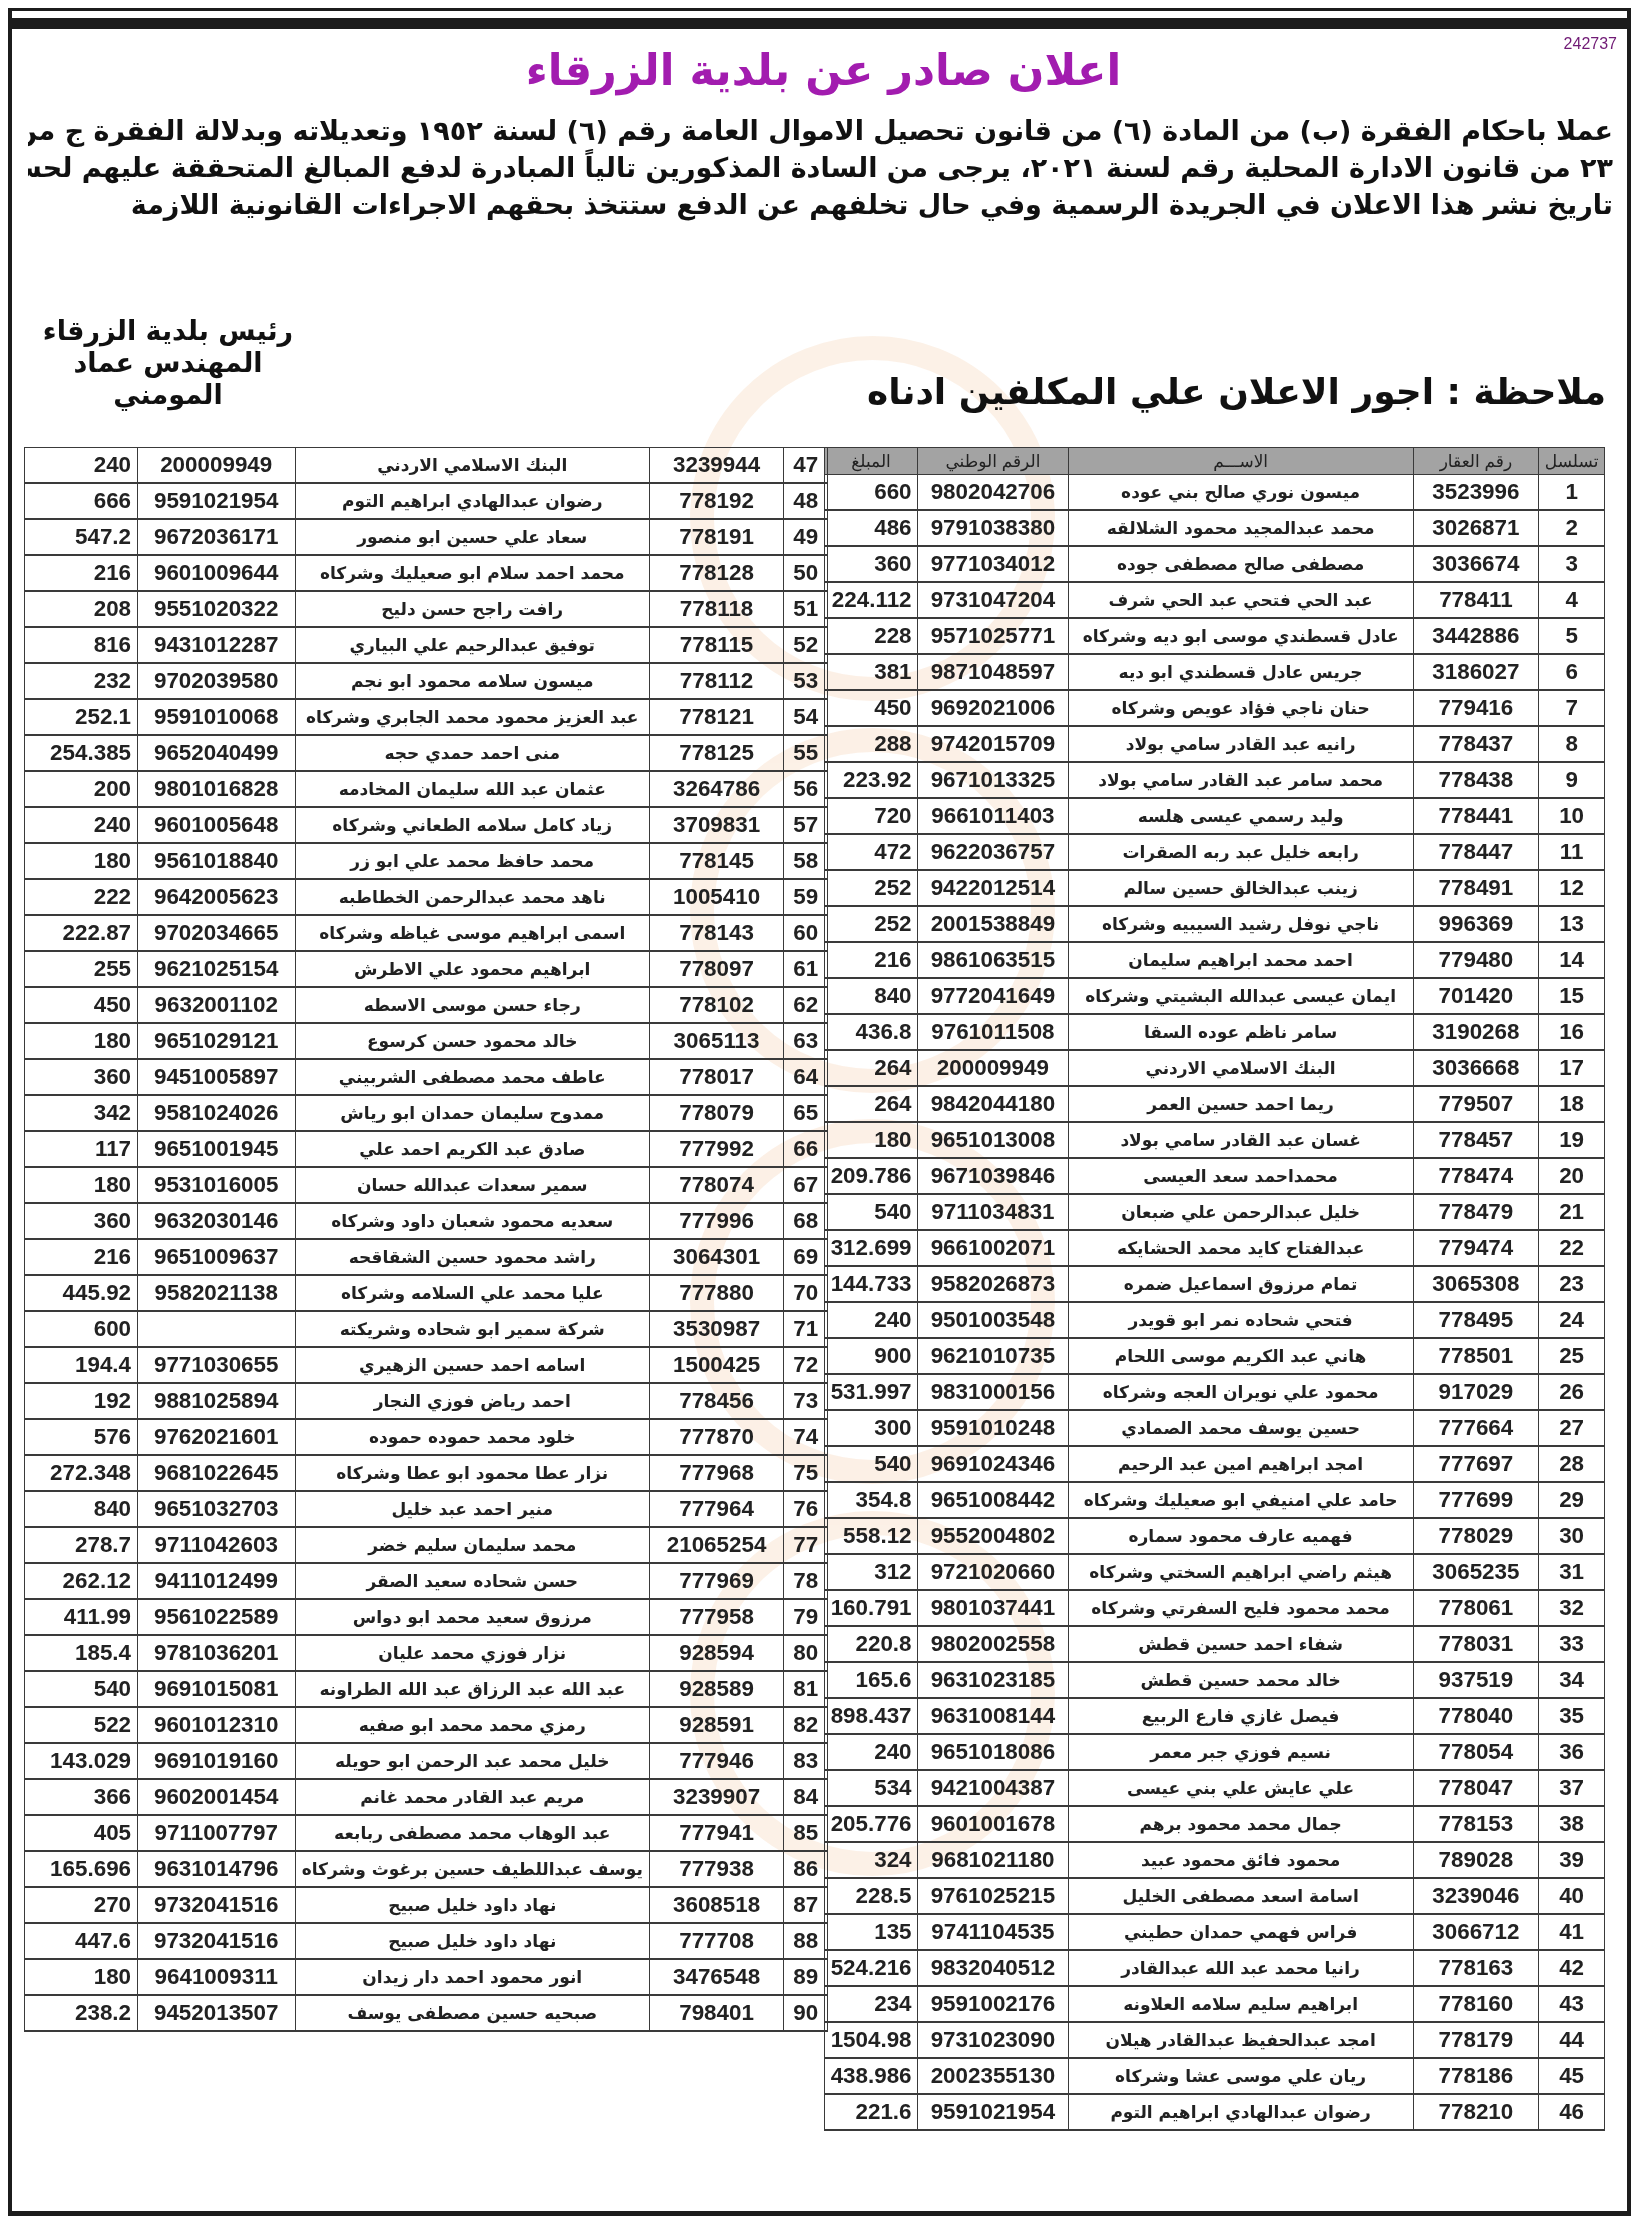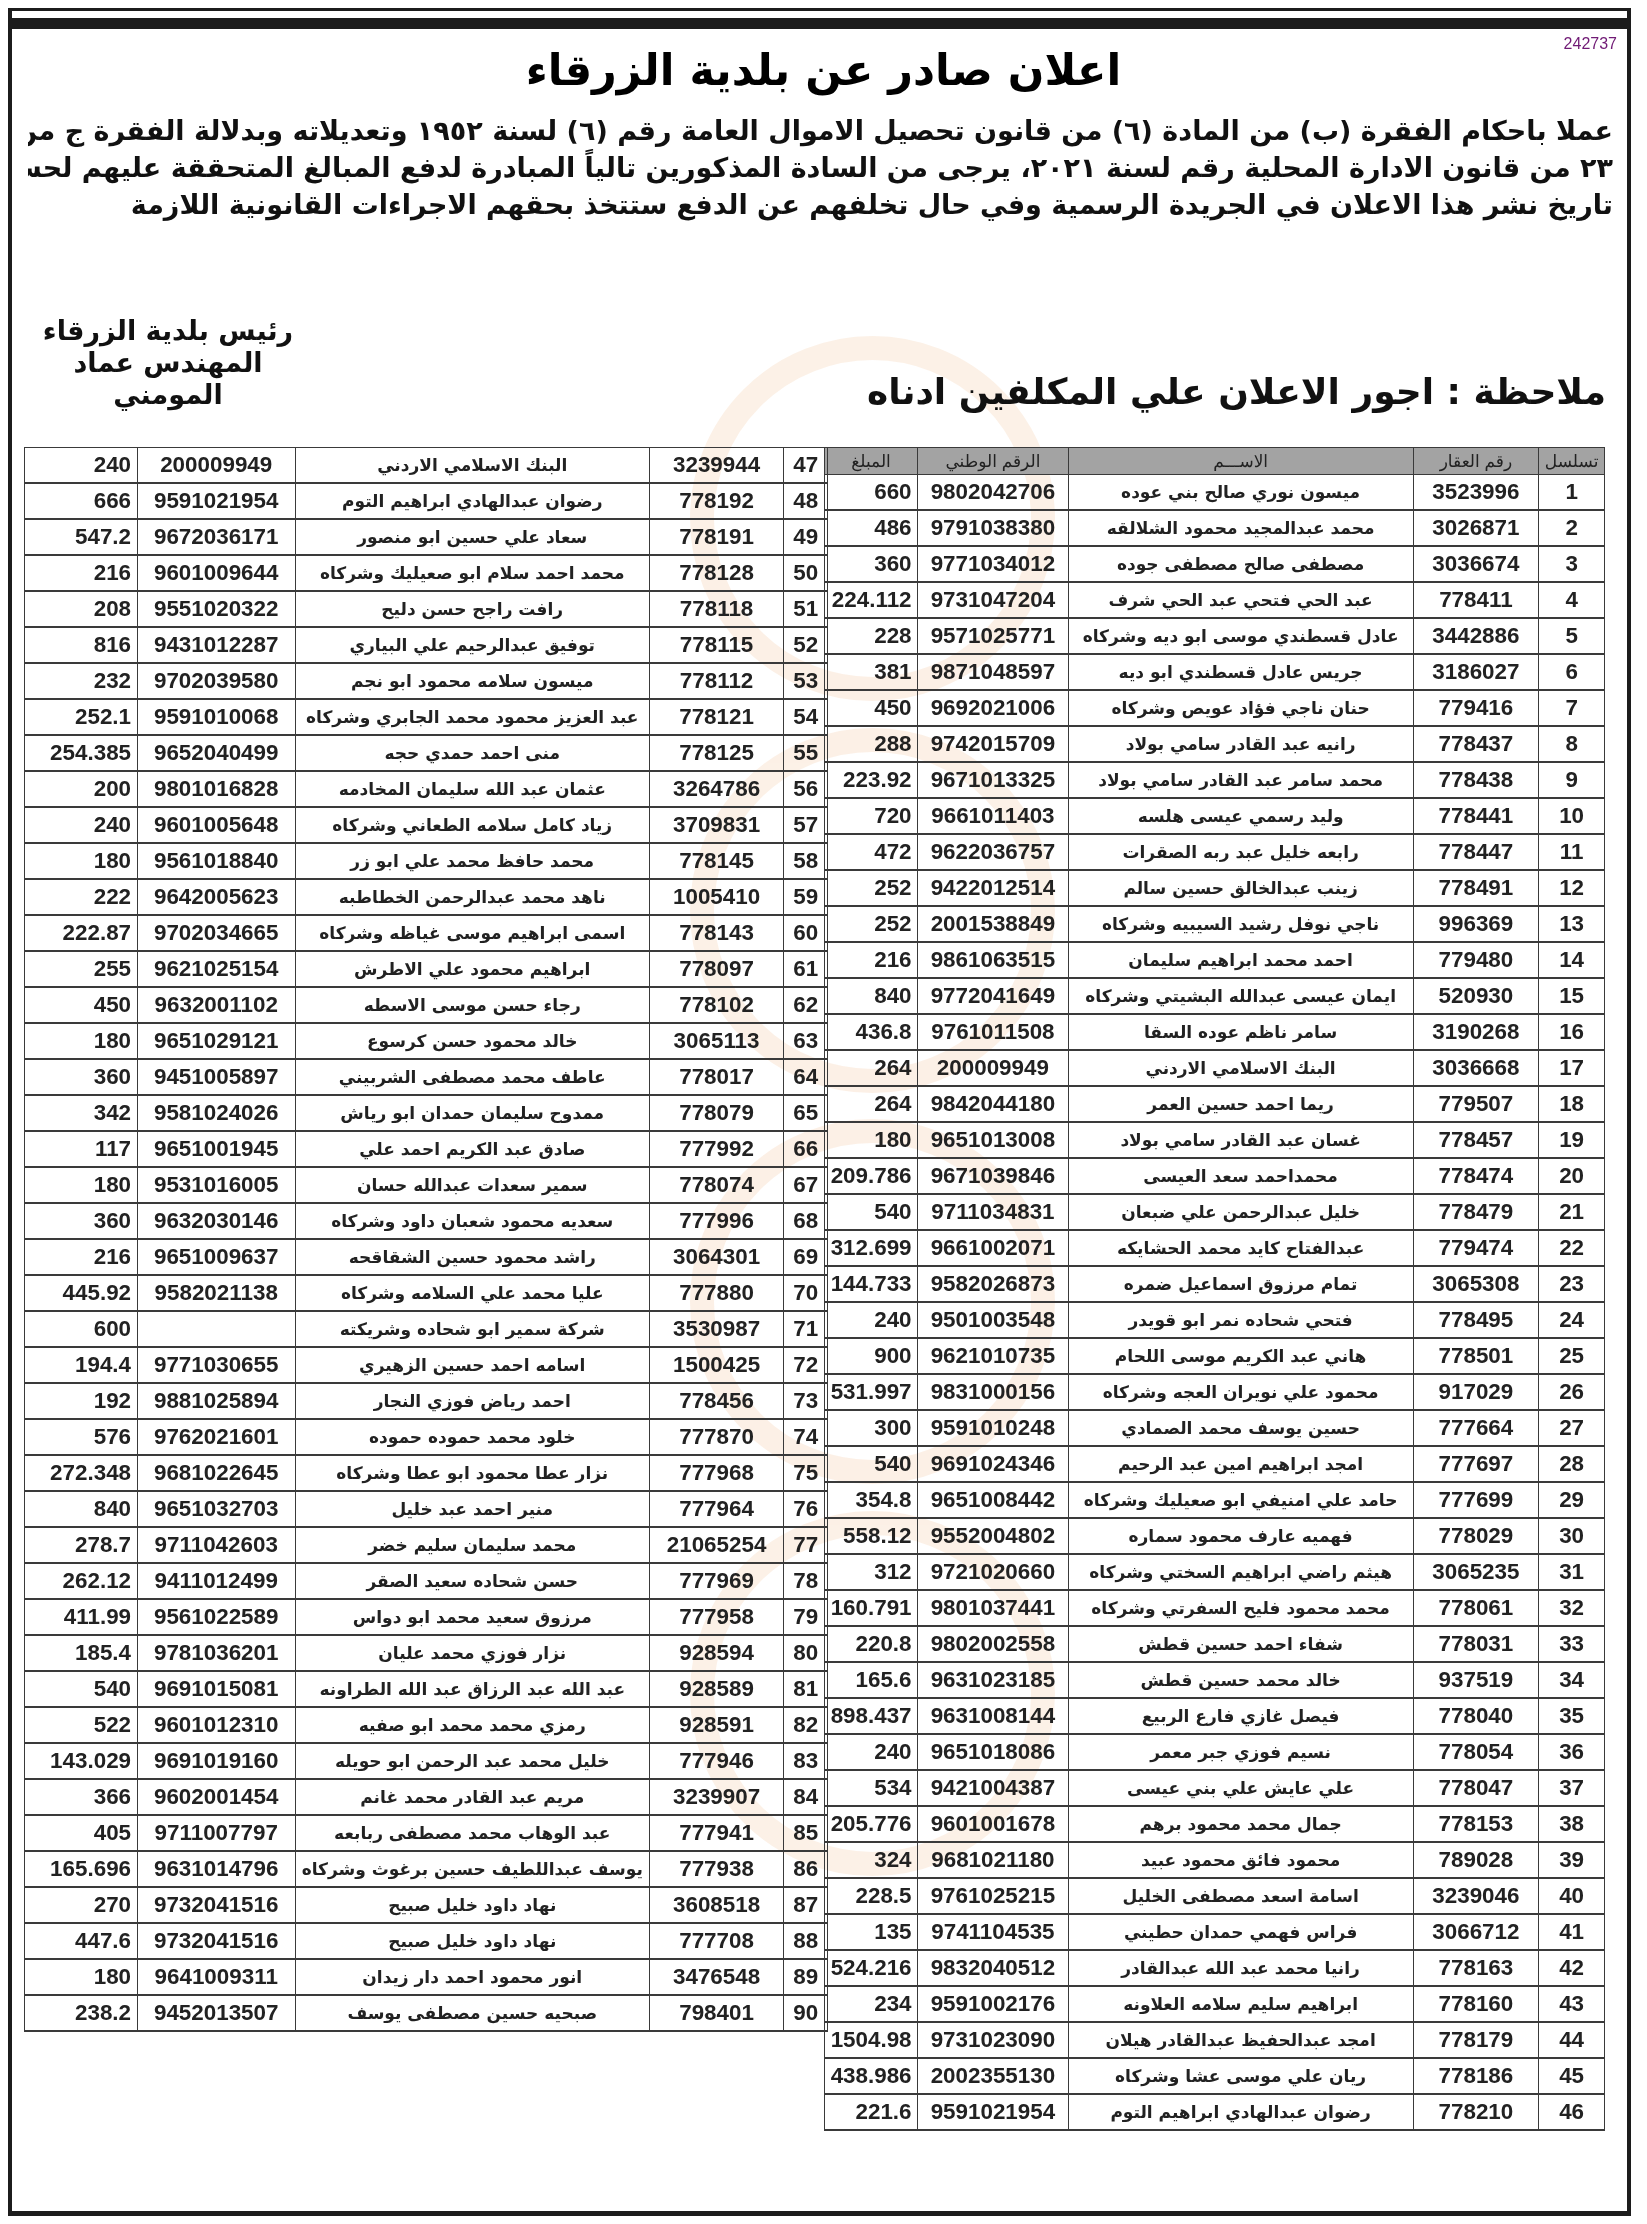--- a/index.html
+++ b/index.html
@@ -6,21 +6,21 @@
     body { width: 1647px; height: 2224px; position: relative; overflow: hidden;
            font-family: "DejaVu Sans", sans-serif; color: #1a1a1a; }
     .frame { position: absolute; left: 7.5px; top: 7.5px; width: 1623px; height: 2208px;
              border-left: 4.7px solid #1c1c1c; border-right: 4.7px solid #1c1c1c;
              border-bottom: 5.6px solid #1c1c1c; box-sizing: border-box; }
     .rule-thin { position: absolute; left: 7.5px; top: 7.5px; width: 1623px; height: 3.7px; background: #1c1c1c; }
     .rule-thick { position: absolute; left: 7.5px; top: 17.7px; width: 1623px; height: 11.2px; background: #1c1c1c; }
     .ref { position: absolute; right: 30px; top: 35px; font-family: "Liberation Sans", sans-serif;
            font-size: 16px; color: #701a75; }
     .title { position: absolute; left: 0; width: 1647px; top: 45px; text-align: center;
-             font-family: "DejaVu Sans", sans-serif; font-weight: bold; font-size: 43px; direction: rtl; color: #000000;
+             font-family: "DejaVu Sans", sans-serif; font-weight: bold; font-size: 43px; direction: rtl; color: #a21caf;
              letter-spacing: 0px; }
     .body-text { position: absolute; left: 28px; width: 1585px; top: 112px; direction: rtl;
                  font-family: "DejaVu Sans", sans-serif; font-weight: bold; font-size: 27px; line-height: 37px; color: #111; }
     .body-line { display: block; text-align: justify; text-align-last: justify; white-space: nowrap; overflow: hidden; height: 37px; }
     .body-line.last { text-align-last: right; }
     .signature { position: absolute; left: 28px; top: 315px; width: 280px; direction: rtl; text-align: center;
                  font-family: "DejaVu Sans", sans-serif; font-weight: bold; font-size: 27px; line-height: 32px; color: #111; }
     .note { position: absolute; right: 41px; top: 371px; direction: rtl; font-family: "DejaVu Sans", sans-serif;
             font-weight: bold; font-size: 36px; color: #111; }
     table.listing { position: absolute; border-collapse: collapse; direction: rtl;
@@ -188,21 +188,21 @@
       </tr>
       <tr class="row">
         <td>14</td>
         <td>779480</td>
         <td class="name">احمد محمد ابراهيم سليمان</td>
         <td>9861063515</td>
         <td class="amount">216</td>
       </tr>
       <tr class="row">
         <td>15</td>
-        <td>520930</td>
+        <td>701420</td>
         <td class="name">ايمان عيسى عبدالله البشيتي وشركاه</td>
         <td>9772041649</td>
         <td class="amount">840</td>
       </tr>
       <tr class="row">
         <td>16</td>
         <td>3190268</td>
         <td class="name">سامر ناظم عوده السقا</td>
         <td>9761011508</td>
         <td class="amount">436.8</td>

